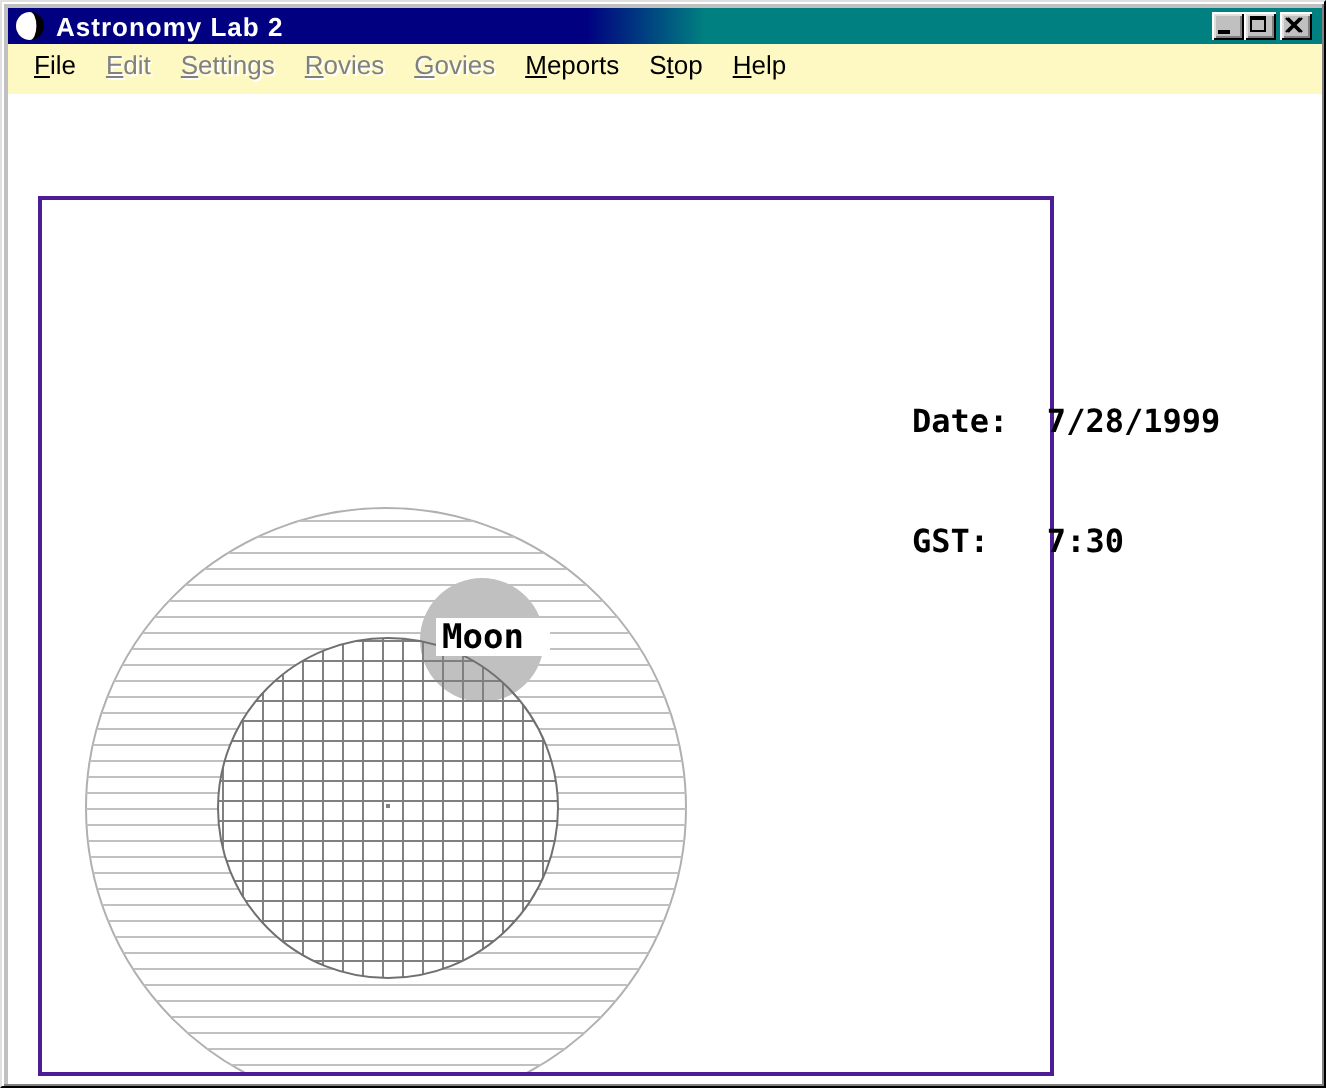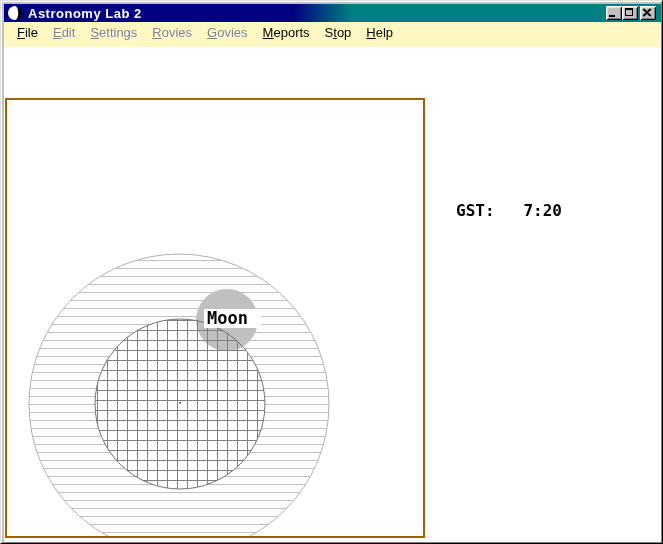--- a/index.html
+++ b/index.html
@@ -36,22 +36,22 @@
     position:absolute;left:3px;top:21px;width:657px;height:25px;
     background:#fef9c3;display:flex;font-size:13px;color:#000;
   }
   .menu-item{padding:3px 7px;margin-left:1px;white-space:nowrap;}
   .menu-item:first-child{margin-left:6px;}
   .menu-item.disabled{color:#808080;text-shadow:1px 1px 0 #fff;}
   .menu-item .mn{text-decoration:underline;}
   
   .client{position:absolute;left:3px;top:46px;width:657px;height:495px;background:#fff;}
   .skyview{
-    position:absolute;left:1px;top:51px;width:420px;height:440px;box-sizing:border-box;
-    border:2px solid #a16207;background:#fff;overflow:hidden;
+    position:absolute;left:15px;top:51px;width:508px;height:440px;box-sizing:border-box;
+    border:2px solid #4c1d95;background:#fff;overflow:hidden;
   }
   .skyview svg{display:block;}
   
   .panel{
     position:absolute;left:452px;top:54px;width:205px;
     font-family:"DejaVu Sans Mono","Liberation Mono",monospace;
     font-weight:bold;font-size:16px;line-height:20px;color:#000;
     white-space:pre;
   }
   .panel div{height:20px;}
@@ -121,21 +121,22 @@
 
         <g>
           <rect x="197" y="209" width="57" height="19" fill="#fff"></rect>
           <text x="200" y="224" font-family="DejaVu Sans Mono, Liberation Mono, monospace" font-size="17" font-weight="bold" fill="#000">Moon</text>
         </g>
       </svg>
     </div>
 
     <div class="panel">
       <div></div>
-      <div>GST:   7:20</div>
+      <div>Date:  7/28/1999</div>
+      <div>GST:   7:30</div>
       
       
       
       
       
       
       
       
       
       

